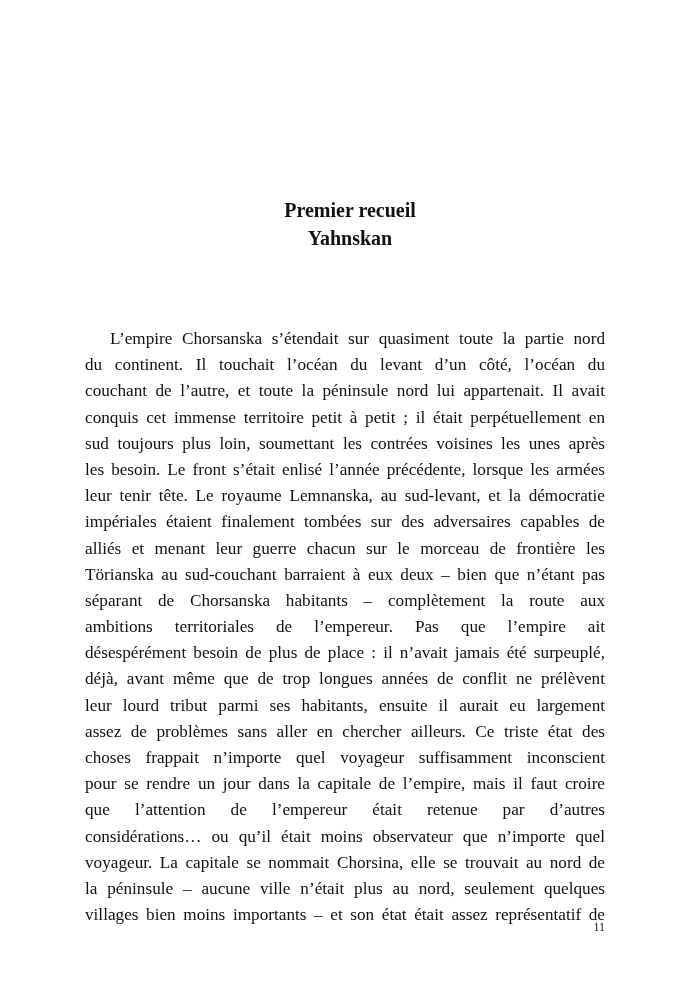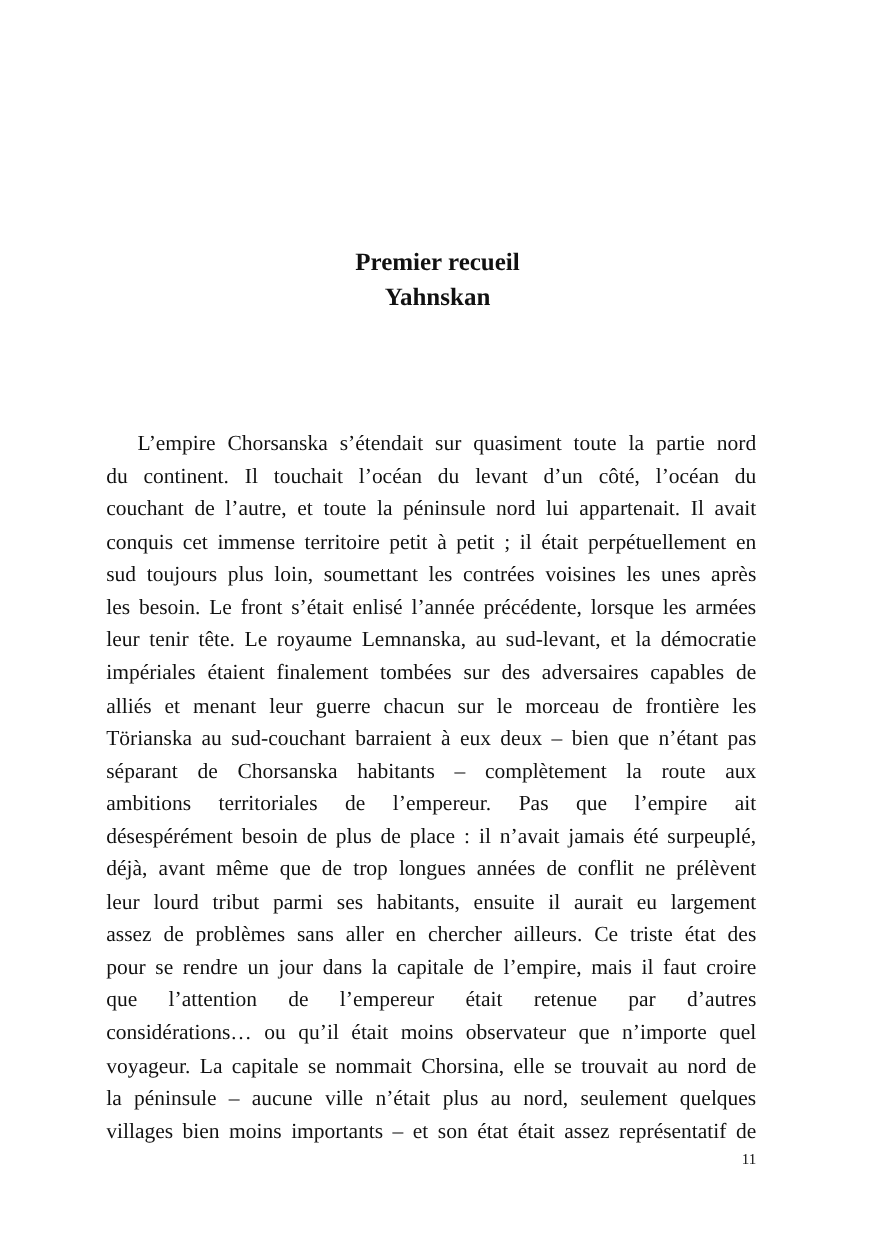--- a/index.html
+++ b/index.html
@@ -14,21 +14,21 @@
   }
   .title-block div { margin: 0; }
   .body-text {
     position: absolute; left: 85px; top: 326px; width: 520px;
     font-size: 17.2px; line-height: 26.2px; text-align: justify;
   }
   .body-text .line {
     display: block; text-align: justify; text-align-last: justify; white-space: nowrap;
     height: 26.2px; overflow: visible;
   }
-  .body-text .line.first { text-indent: 25px; margin-top: 16px; }
+  .body-text .line.first { text-indent: 25px; }
   .page-number {
     position: absolute; left: 570px; top: 916px; width: 35px; text-align: right;
     font-size: 12px; line-height: 22px;
   }
 </style>
 </head>
 <body>
 
 <div class="page">
   <div class="title-block">
@@ -46,20 +46,21 @@
     <span class="line">leur tenir tête. Le royaume Lemnanska, au sud-levant, et la démocratie</span>
     <span class="line">impériales étaient finalement tombées sur des adversaires capables de</span>
     <span class="line">alliés et menant leur guerre chacun sur le morceau de frontière les</span>
     <span class="line">Törianska au sud-couchant barraient à eux deux – bien que n’étant pas</span>
     <span class="line">séparant de Chorsanska habitants – complètement la route aux</span>
     <span class="line">ambitions territoriales de l’empereur. Pas que l’empire ait</span>
     <span class="line">désespérément besoin de plus de place : il n’avait jamais été surpeuplé,</span>
     <span class="line">déjà, avant même que de trop longues années de conflit ne prélèvent</span>
     <span class="line">leur lourd tribut parmi ses habitants, ensuite il aurait eu largement</span>
     <span class="line">assez de problèmes sans aller en chercher ailleurs. Ce triste état des</span>
+    <span class="line">choses frappait n’importe quel voyageur suffisamment inconscient</span>
     <span class="line">pour se rendre un jour dans la capitale de l’empire, mais il faut croire</span>
     <span class="line">que l’attention de l’empereur était retenue par d’autres</span>
     <span class="line">considérations… ou qu’il était moins observateur que n’importe quel</span>
     <span class="line">voyageur. La capitale se nommait Chorsina, elle se trouvait au nord de</span>
     <span class="line">la péninsule – aucune ville n’était plus au nord, seulement quelques</span>
     <span class="line">villages bien moins importants – et son état était assez représentatif de</span>
   </div>
 
   <div class="page-number">11</div>
 </div>

